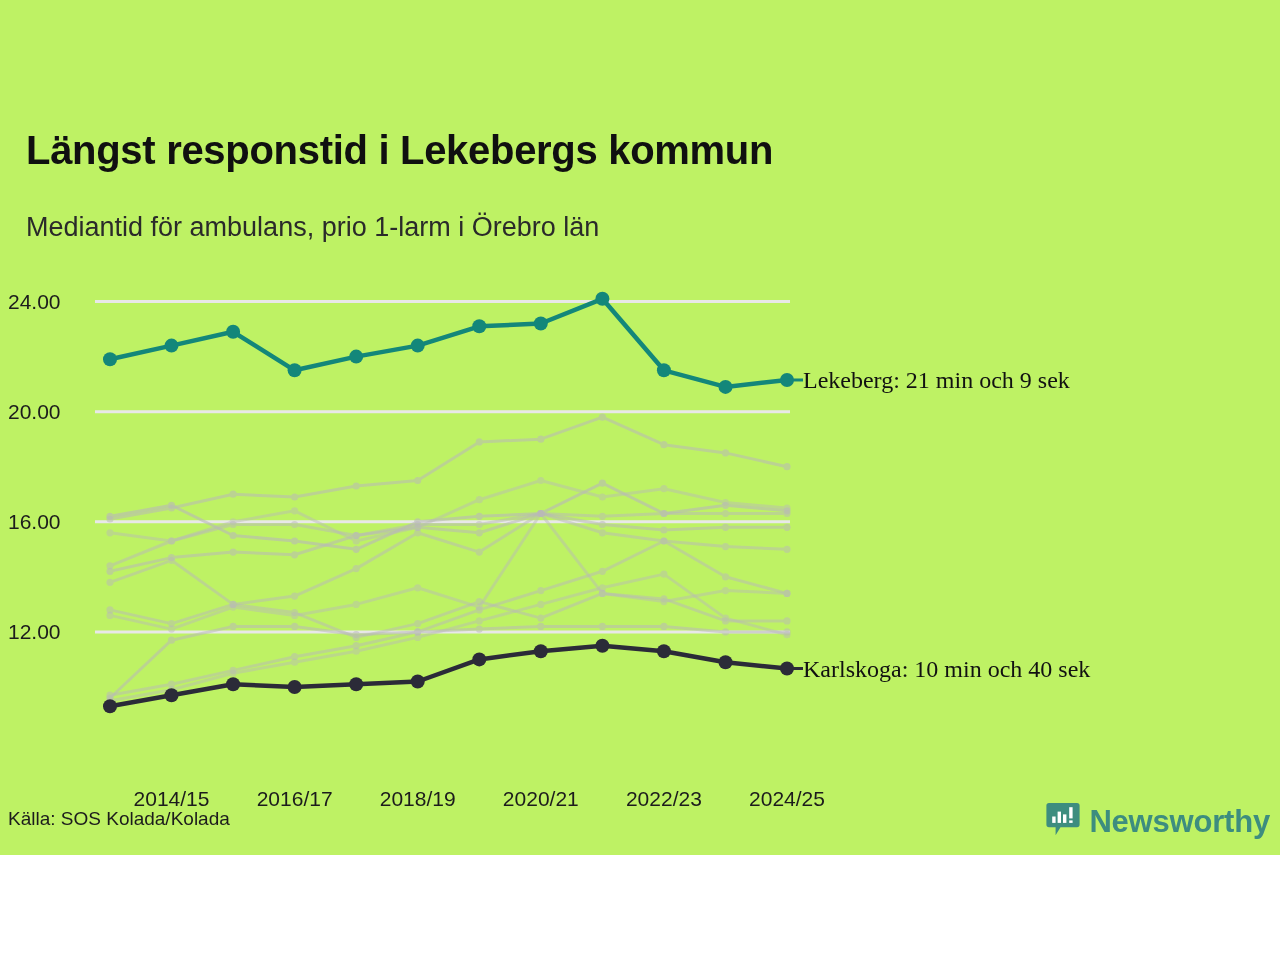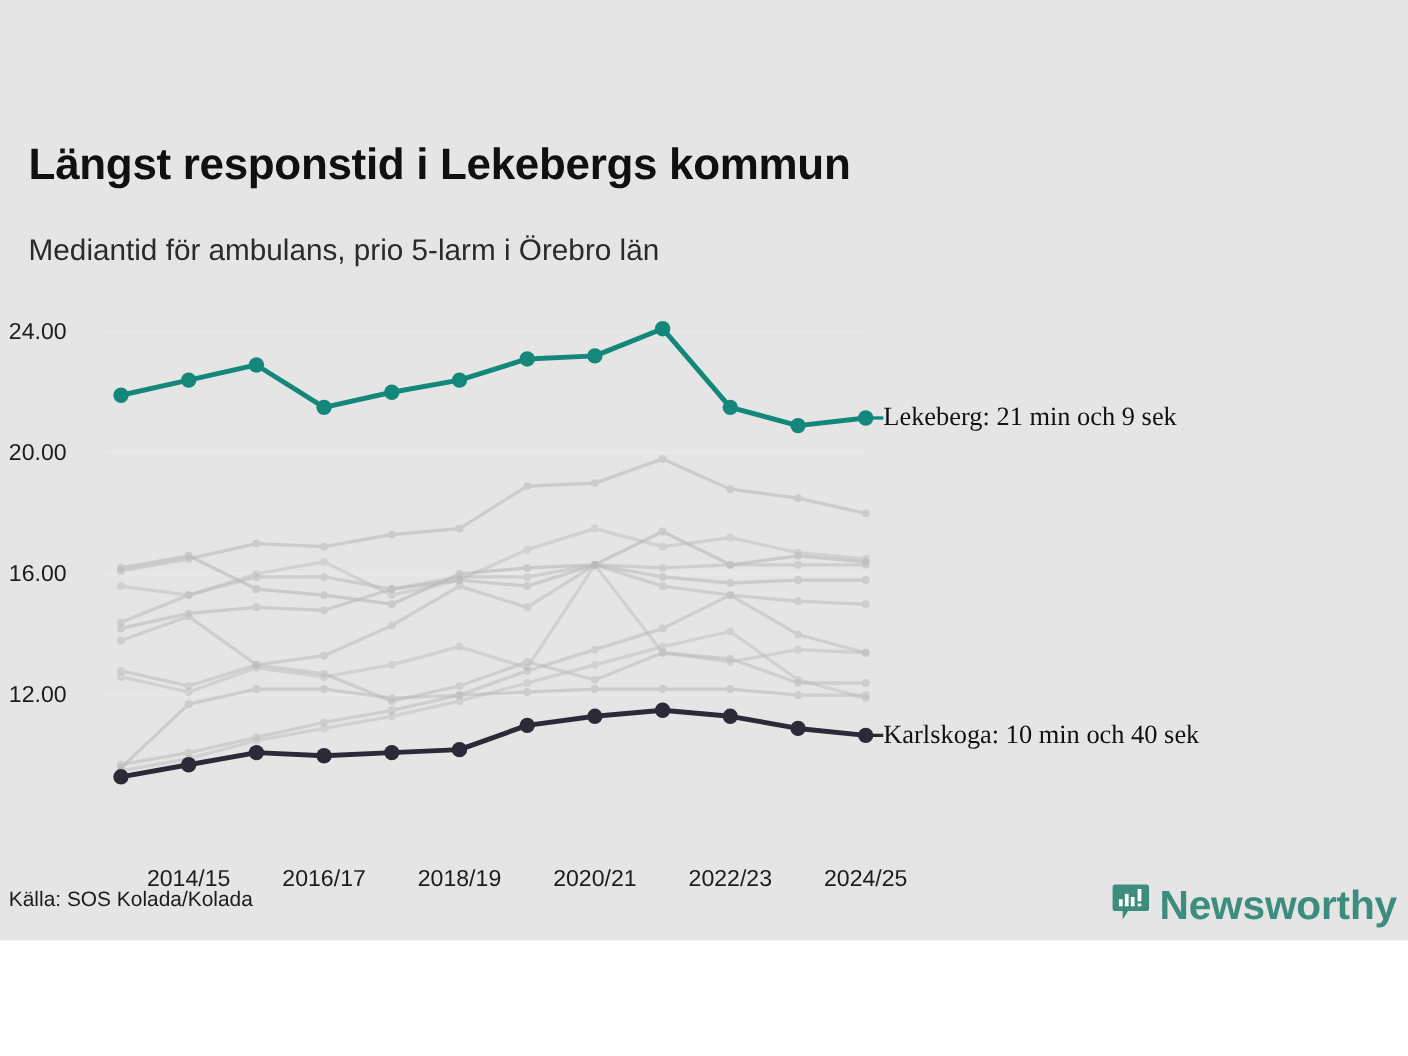--- a/index.html
+++ b/index.html
@@ -6,21 +6,21 @@
   html, body {
     margin: 0; padding: 0;
     width: 1280px; height: 960px;
     background: #ffffff;
     font-family: "Liberation Sans", sans-serif;
     overflow: hidden;
   }
   #page {
     position: relative;
     width: 1280px; height: 855px;
-    background: #e5e5e5;
+    background: #bef264;
   }
   #title {
     position: absolute;
     left: 26px; top: 128px;
     font-size: 40px;
     font-weight: bold;
     color: #101010;
     letter-spacing: -0.3px;
     white-space: nowrap;
   }
@@ -69,33 +69,33 @@
     white-space: nowrap;
   }
   #logo {
     position: absolute;
     right: 10px; top: 802px;
     display: flex;
     align-items: center;
     gap: 9px;
   }
   #logo-word {
-    font-size: 37px;
+    font-size: 31px;
     font-weight: bold;
     color: #3d8d7f;
     letter-spacing: -0.2px;
   }
 </style>
 </head>
 <body>
 
 <div id="page">
 
   <div id="title">Längst responstid i Lekebergs kommun</div>
-  <div id="subtitle">Mediantid för ambulans, prio 5-larm i Örebro län</div>
+  <div id="subtitle">Mediantid för ambulans, prio 1-larm i Örebro län</div>
 
   <div id="chart-area">
     <svg id="plot-svg" width="1280" height="960">
         <line x1="95" x2="790" y1="631.8987341772153" y2="631.8987341772153" stroke="#e8e8e8" stroke-width="3"></line>
         <line x1="95" x2="790" y1="521.7721518987341" y2="521.7721518987341" stroke="#e8e8e8" stroke-width="3"></line>
         <line x1="95" x2="790" y1="411.6455696202532" y2="411.6455696202532" stroke="#e8e8e8" stroke-width="3"></line>
         <line x1="95" x2="790" y1="301.5189873417722" y2="301.5189873417722" stroke="#e8e8e8" stroke-width="3"></line>
         <g opacity="0.55">
           <polyline points="110.0,519.0 171.5,508.0 233.1,494.2 294.6,497.0 356.2,486.0 417.7,480.5 479.3,441.9 540.8,439.2 602.4,417.2 663.9,444.7 725.5,452.9 787.0,466.7" fill="none" stroke="#b9b9b9" stroke-width="3" stroke-linecap="round" stroke-linejoin="round"></polyline>
           <circle cx="110.0" cy="519.0" r="3.6" fill="#b9b9b9"></circle>

